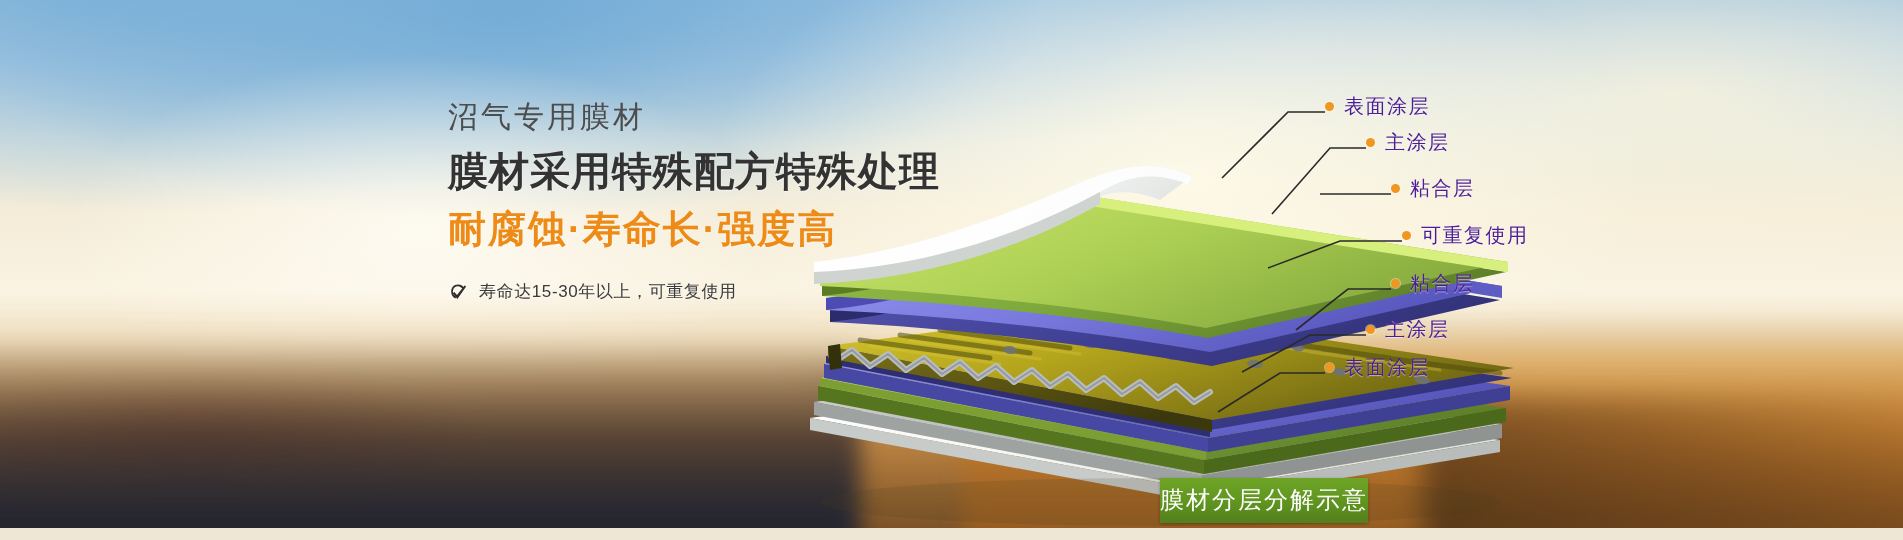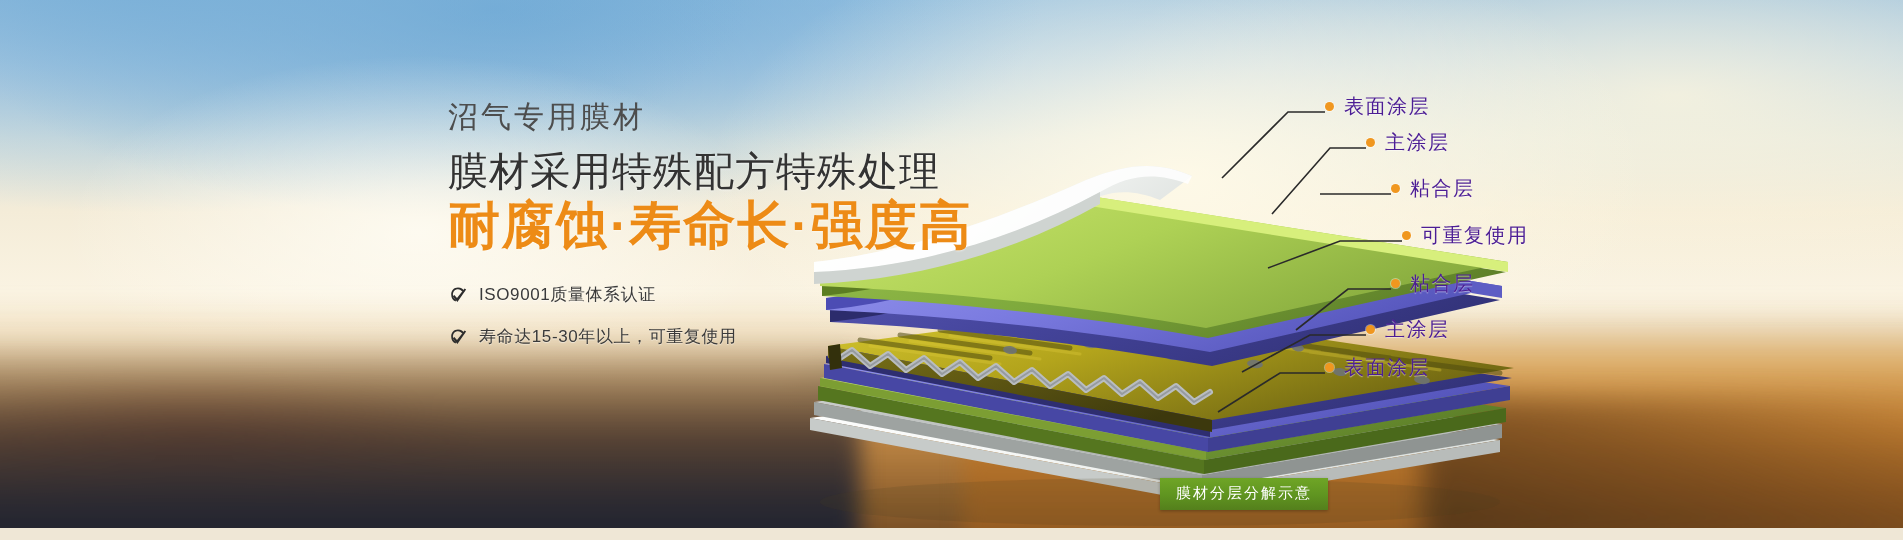--- a/index.html
+++ b/index.html
@@ -78,27 +78,27 @@
 
   
   .copy { position:absolute; left:448px; top:102px; width:560px; z-index:6; }
 
   .eyebrow {
     font-size:30px; line-height:1; color:#4d4d4d;
     letter-spacing:3px; font-weight:400;
     margin-bottom:18px;
   }
   .headline {
-    font-size:40px; line-height:1.08; font-weight:normal;
+    font-size:40px; line-height:1.08; font-weight:bold;
     color:#333333; letter-spacing:1px;
     text-shadow:0 1px 2px rgba(255,255,255,.55);
-    margin-bottom:4px;
+    margin-bottom:16px;
   }
   .headline-accent {
-    font-size:52px; line-height:1.08; font-weight:bold;
+    font-size:38px; line-height:1.08; font-weight:bold;
     color:#ed8b16; letter-spacing:2px;
     text-shadow:0 1px 2px rgba(255,255,255,.5);
   }
 
   .bullets { margin-top:30px; }
   .bullet { display:flex; align-items:center; margin-bottom:19px; }
   .bullet-icon {
     width:20px; height:20px; margin-right:11px; flex:0 0 auto;
     display:flex; align-items:center; justify-content:center;
   }
@@ -124,22 +124,22 @@
     font-size:20px; color:#4c1d95; letter-spacing:1.5px; white-space:nowrap;
     text-shadow:0 1px 1px rgba(255,255,255,.55);
   }
   .leader { position:absolute; z-index:6; overflow:visible; }
   .leader line, .leader polyline { stroke:#2a2a2a; stroke-width:1.6px; fill:none; }
 
   
   .badge {
     position:absolute; left:1160px; top:478px; z-index:9;
     background:linear-gradient(180deg,#6fa526 0%,#5f9420 55%,#547f1c 100%);
-    color:#ffffff; font-size:15px; letter-spacing:2px;
-    padding:6px 16px 7px;
+    color:#ffffff; font-size:24px; letter-spacing:2px;
+    padding:6px 0 7px;
     box-shadow:0 1px 3px rgba(0,0,0,.28);
   }
 </style>
 </head>
 <body>
 
 <div class="banner">
 
   <div class="bg">
     <div class="bg-sky"></div>
@@ -154,29 +154,20 @@
   <div class="copy">
 
     <div class="eyebrow">沼气专用膜材</div>
 
     <div class="headline">膜材采用特殊配方特殊处理</div>
 
     <div class="headline-accent">耐腐蚀·寿命长·强度高</div>
 
     <div class="bullets">
 
-      <div class="bullet">
-        <span class="bullet-icon">
-          <svg width="20" height="20" viewBox="0 0 20 20">
-            <path d="M3.2 9.6 C3.2 5.4 6.0 2.6 10.0 2.6 C13.0 2.6 15.4 4.2 16.4 6.6 L14.2 6.6 C13.3 5.1 11.8 4.2 10.0 4.2 C7.0 4.2 4.9 6.4 4.9 9.6 C4.9 12.0 6.2 13.9 8.2 14.7 L7.6 16.6 C4.9 15.7 3.2 13.0 3.2 9.6 Z" fill="#2d2d2d"></path>
-            <path d="M6.3 10.0 L9.0 13.0 L16.6 3.4 L18.1 4.6 L9.4 16.9 L4.8 11.3 Z" fill="#2d2d2d"></path>
-          </svg>
-        </span>
-        <span class="bullet-text">ISO9001质量体系认证</span>
-      </div>
 
 
       <div class="bullet">
         <span class="bullet-icon">
           <svg width="20" height="20" viewBox="0 0 20 20">
             <path d="M3.2 9.6 C3.2 5.4 6.0 2.6 10.0 2.6 C13.0 2.6 15.4 4.2 16.4 6.6 L14.2 6.6 C13.3 5.1 11.8 4.2 10.0 4.2 C7.0 4.2 4.9 6.4 4.9 9.6 C4.9 12.0 6.2 13.9 8.2 14.7 L7.6 16.6 C4.9 15.7 3.2 13.0 3.2 9.6 Z" fill="#2d2d2d"></path>
             <path d="M6.3 10.0 L9.0 13.0 L16.6 3.4 L18.1 4.6 L9.4 16.9 L4.8 11.3 Z" fill="#2d2d2d"></path>
           </svg>
         </span>
         <span class="bullet-text">寿命达15-30年以上，可重复使用</span>

